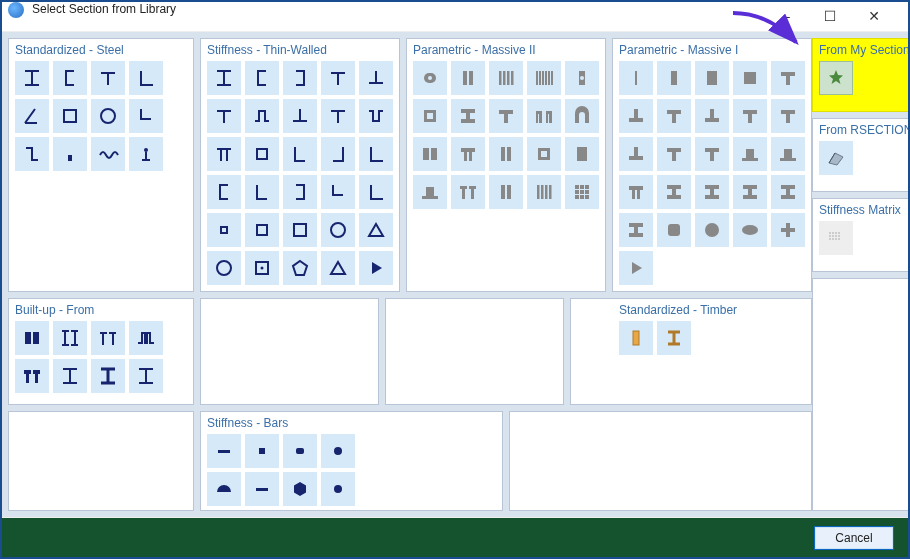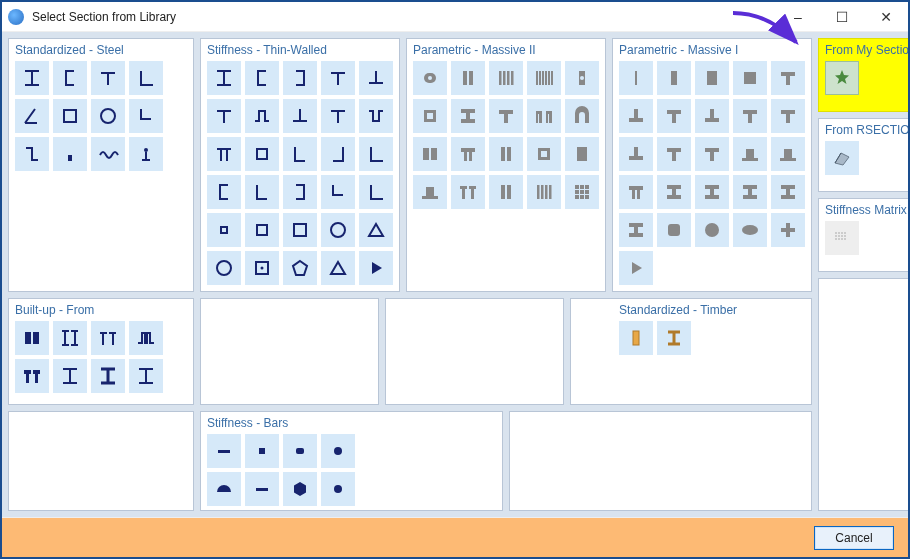--- a/index.html
+++ b/index.html
@@ -10,22 +10,21 @@
     background: #fff;
     width: 910px;
     height: 559px;
     border: 2px solid #1a4d8f;
     position: relative;
     overflow: hidden;
   }
   .titlebar {
     height: 30px;
     display: flex;
-    align-items: center;
-    padding: 0 0 0 6px;
+    padding: 0 12px 0 6px;
     background: #fff;
     border-bottom: 1px solid #eee;
   }
   .titlebar .app-icon {
     width: 16px; height: 16px;
     margin-right: 8px;
     background: radial-gradient(circle at 6px 6px, #6bb7ff, #2a6fc4);
     border-radius: 50%;
   }
   .titlebar .title { flex: 0 0 auto; color: #222; }
@@ -36,21 +35,20 @@
     color: #333;
     font-size: 14px;
     line-height: 1;
   }
   .content {
     position: absolute;
     top: 30px; left: 0; right: 0; bottom: 40px;
     padding: 6px;
     background: #d9e3ee;
     display:flex;
-    gap:6px;
   }
   .leftcol { flex:1; display:flex; flex-direction:column; gap:6px; }
   .row1 { display:flex; gap:6px; height:255px; }
   .row2 { display:flex; gap:6px; height:115px; }
   .row3 { display:flex; gap:6px; height:100px; }
   .rightcol { width:114px; display:flex; flex-direction:column; gap:6px; }
   .panel {
     background:#fff;
     border:1px solid #b8c5d6;
     padding:4px 6px 6px 6px;
@@ -79,21 +77,21 @@
     background:#d6e9f9;
     display:flex;align-items:center;justify-content:center;
     border:1px solid transparent;
   }
   .tile svg { display:block; }
   .tile.green { background:#cde2cc; border:1px solid #9cbf98; }
   .footer {
     position:absolute; left:0; right:0; bottom:0; height:40px;
     display:flex; align-items:center; justify-content:flex-end;
     padding:0 14px;
-    background:#fdba74;
+    background:#14532d;
     border-top:1px solid #eee;
   }
   .btn {
     min-width:80px; height:24px;
     border:1px solid #0a66c2;
     background:#e8f1fb;
     color:#222;
     font-size:12px;
     display:flex;align-items:center;justify-content:center;
     box-shadow: inset 0 0 0 1px #cfe3f7;

